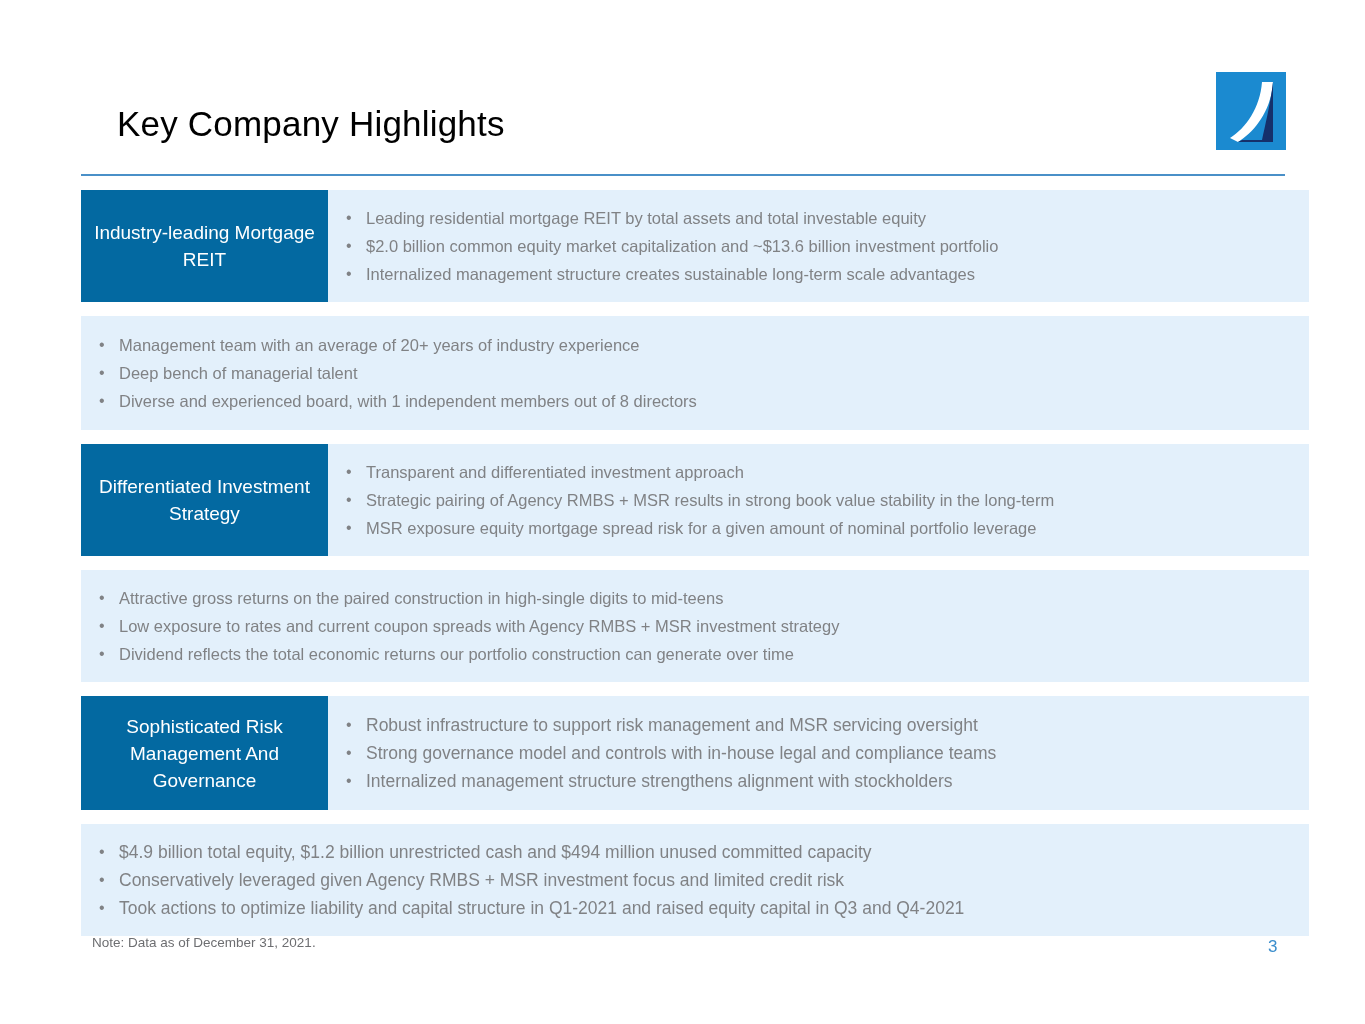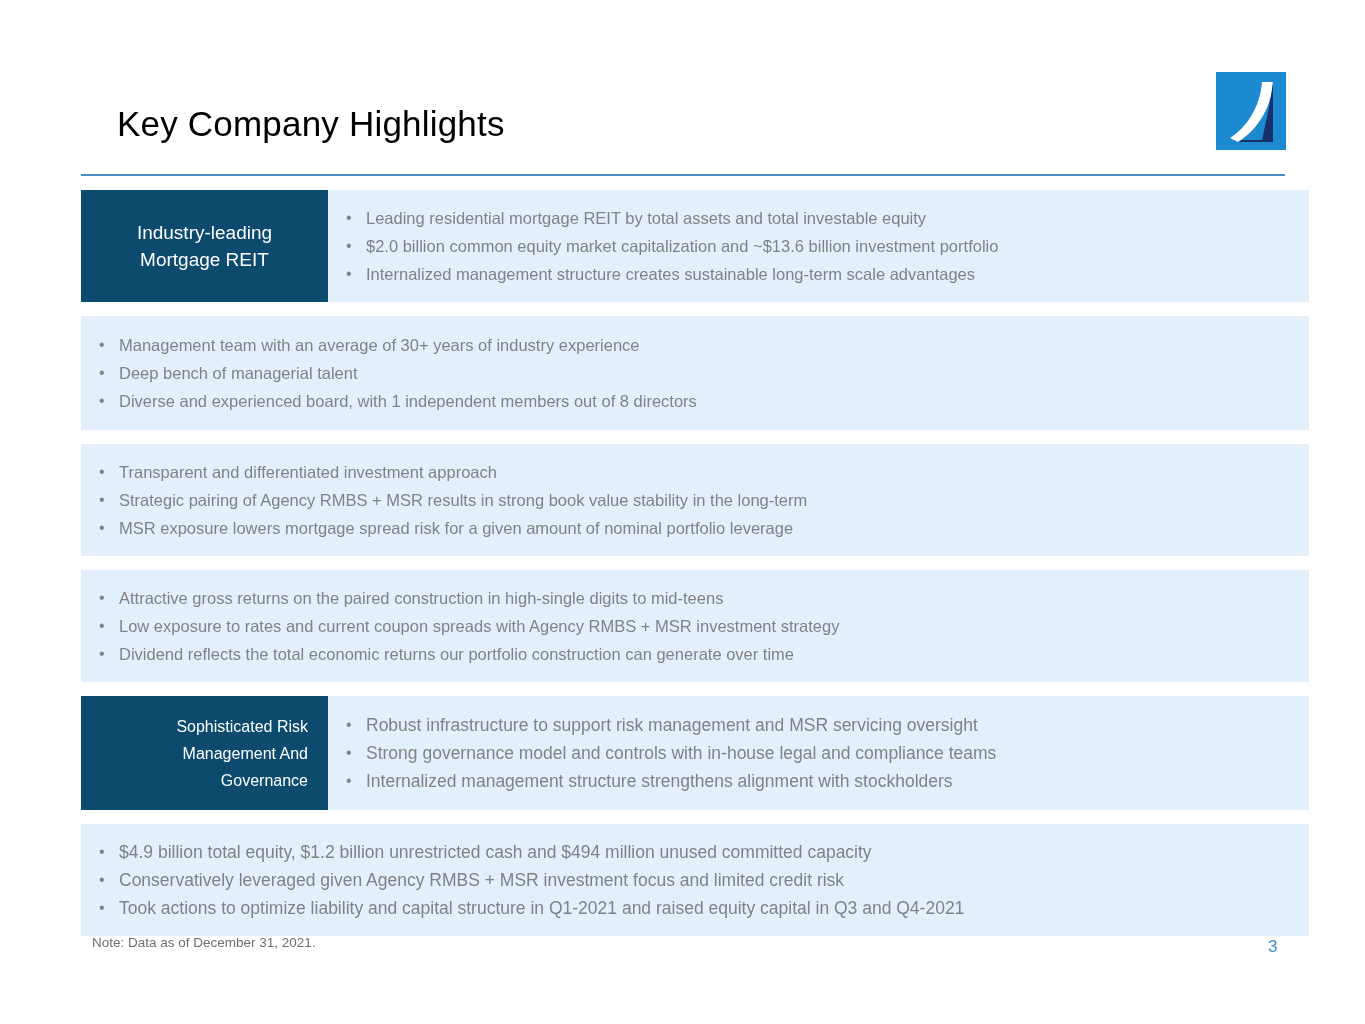--- a/index.html
+++ b/index.html
@@ -63,29 +63,29 @@
     width: 1228px;
   }
   .row {
     display: flex;
     align-items: stretch;
     margin-bottom: 14px;
   }
   .row-label {
     width: 247px;
     flex: 0 0 247px;
-    background: #0c4a6e;
+    background: #0369a1;
     color: #ffffff;
     display: flex;
     align-items: center;
     justify-content: center;
     text-align: center;
     font-size: 19px;
     line-height: 27px;
-    padding: 6px 20px;
+    padding: 6px 6px;
     box-sizing: border-box;
   }
   .row-body {
     flex: 1 1 auto;
     background: #e3f0fb;
     padding: 14px 18px 14px 14px;
     box-sizing: border-box;
     display: flex;
     flex-direction: column;
     justify-content: center;
@@ -111,21 +111,21 @@
   }
   
   .r0 .row-label, .r0 .row-body { min-height: 99px; }
   .r1 .row-label, .r1 .row-body { min-height: 114px; }
   .r2 .row-label, .r2 .row-body { min-height: 99px; }
   .r3 .row-label, .r3 .row-body { min-height: 99px; }
   .r4 .row-label, .r4 .row-body { min-height: 114px; }
   .r5 .row-label, .r5 .row-body { min-height: 105px; }
 
   .r4 .bullet, .r5 .bullet { font-size: 17.5px; }
-  .r4 .row-label { font-size: 16px; text-align: right; }
+  .r4 .row-label { font-size: 19px; }
 
   
   .note {
     position: absolute;
     left: 92px;
     top: 935px;
     font-size: 13.5px;
     color: #6d6e71;
   }
   .pagenum {
@@ -170,46 +170,47 @@
           <span class="dot">•</span>
           <span class="txt">Internalized management structure creates sustainable long-term scale advantages</span>
         </div>
       </div>
     </div>
 
     <div class="row r1">
       <div class="row-body">
         <div class="bullet">
           <span class="dot">•</span>
-          <span class="txt">Management team with an average of 30+ years of industry experience</span>
+          <span class="txt">Management team with an average of 20+ years of industry experience</span>
         </div>
         <div class="bullet">
           <span class="dot">•</span>
           <span class="txt">Deep bench of managerial talent</span>
         </div>
         <div class="bullet">
           <span class="dot">•</span>
           <span class="txt">Diverse and experienced board, with 1 independent members out of 8 directors</span>
         </div>
       </div>
     </div>
 
     <div class="row r2">
+      <div class="row-label">Differentiated Investment Strategy</div>
       <div class="row-body">
         <div class="bullet">
           <span class="dot">•</span>
           <span class="txt">Transparent and differentiated investment approach</span>
         </div>
         <div class="bullet">
           <span class="dot">•</span>
           <span class="txt">Strategic pairing of Agency RMBS + MSR results in strong book value stability in the long-term</span>
         </div>
         <div class="bullet">
           <span class="dot">•</span>
-          <span class="txt">MSR exposure lowers mortgage spread risk for a given amount of nominal portfolio leverage</span>
+          <span class="txt">MSR exposure equity mortgage spread risk for a given amount of nominal portfolio leverage</span>
         </div>
       </div>
     </div>
 
     <div class="row r3">
       <div class="row-body">
         <div class="bullet">
           <span class="dot">•</span>
           <span class="txt">Attractive gross returns on the paired construction in high-single digits to mid-teens</span>
         </div>

